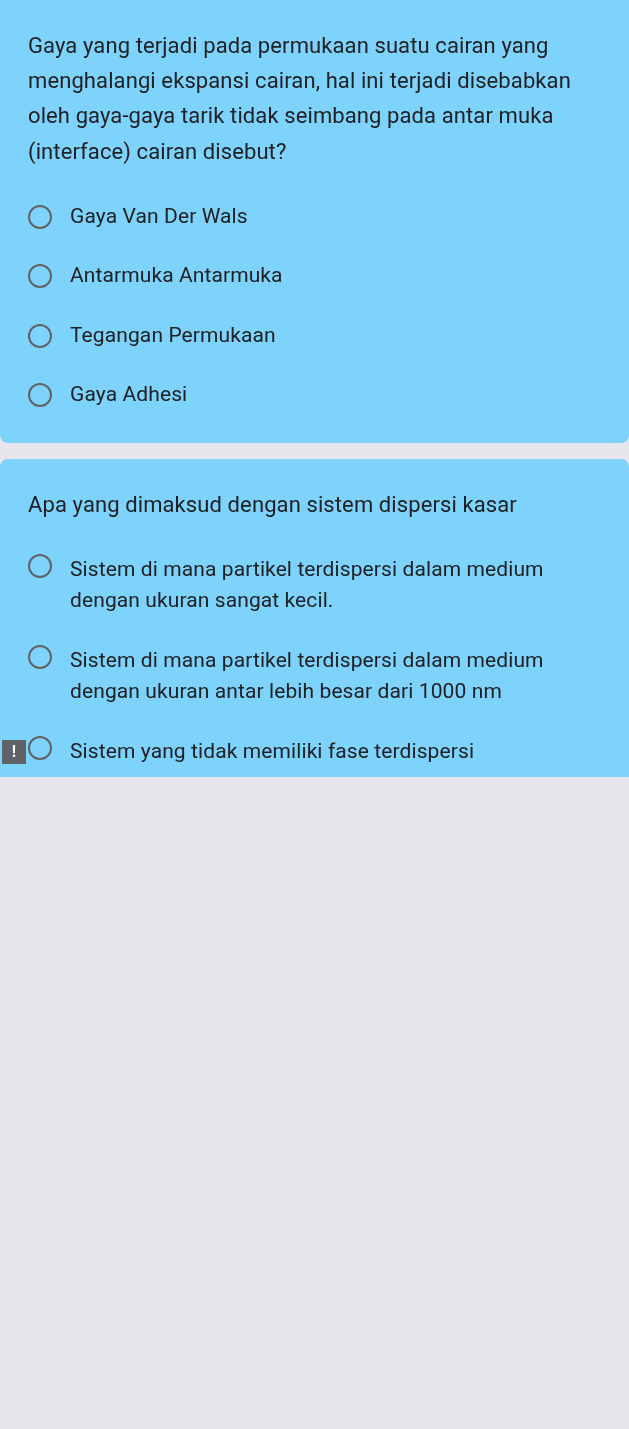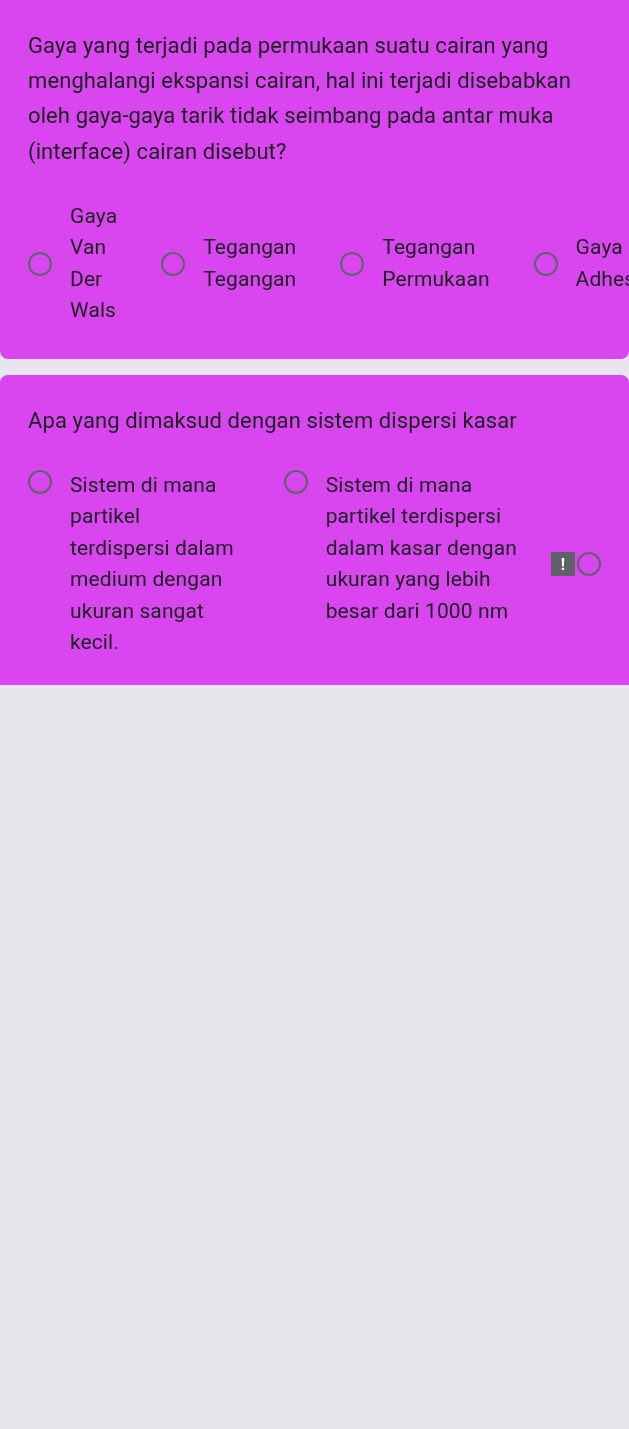--- a/index.html
+++ b/index.html
@@ -7,36 +7,36 @@
     padding: 0;
     box-sizing: border-box;
   }
   body {
     font-family: 'Roboto', Arial, sans-serif;
     background-color: #e8e5ed;
     width: 629px;
     color: #202124;
   }
   .card {
-    background-color: #d946ef;
+    background-color: #7dd3fc;
     border-radius: 8px;
     padding: 28px 28px 32px 28px;
     margin-bottom: 16px;
   }
   .question-text {
     font-size: 22px;
     line-height: 1.6;
     color: #202124;
     margin-bottom: 32px;
     letter-spacing: 0.1px;
   }
   .options {
     display: flex;
-    flex-direction: row;
-    gap: 44px;
+    flex-direction: column;
+    gap: 28px;
   }
   .option {
     display: flex;
     align-items: center;
     gap: 18px;
     cursor: pointer;
   }
   .option.multiline {
     align-items: flex-start;
   }
@@ -62,21 +62,21 @@
     align-items: center;
     justify-content: center;
     color: #ffffff;
     font-size: 16px;
     font-weight: bold;
     flex-shrink: 0;
     align-self: center;
   }
   .last-card {
     border-radius: 8px 8px 0 0;
-    padding-bottom: 26px;
+    padding-bottom: 10px;
     margin-bottom: 0;
   }
   .first-card {
     border-radius: 0 0 8px 8px;
     padding-top: 28px;
   }
   .last-row {
     display: flex;
     align-items: center;
   }
@@ -100,21 +100,21 @@
 
 <div class="card first-card">
   <div class="question-text">Gaya yang terjadi pada permukaan suatu cairan yang menghalangi ekspansi cairan, hal ini terjadi disebabkan oleh gaya-gaya tarik tidak seimbang pada antar muka (interface) cairan disebut?</div>
   <div class="options">
     <div class="option">
       <div class="radio"></div>
       <div class="option-label">Gaya Van Der Wals</div>
     </div>
     <div class="option">
       <div class="radio"></div>
-      <div class="option-label">Tegangan Tegangan</div>
+      <div class="option-label">Antarmuka Antarmuka</div>
     </div>
     <div class="option">
       <div class="radio"></div>
       <div class="option-label">Tegangan Permukaan</div>
     </div>
     <div class="option">
       <div class="radio"></div>
       <div class="option-label">Gaya Adhesi</div>
     </div>
   </div>
@@ -122,24 +122,25 @@
 
 <div class="card last-card">
   <div class="question-text">Apa yang dimaksud dengan sistem dispersi kasar</div>
   <div class="options">
     <div class="option multiline">
       <div class="radio"></div>
       <div class="option-label">Sistem di mana partikel terdispersi dalam medium dengan ukuran sangat kecil.</div>
     </div>
     <div class="option multiline">
       <div class="radio"></div>
-      <div class="option-label">Sistem di mana partikel terdispersi dalam kasar dengan ukuran yang lebih besar dari 1000 nm</div>
+      <div class="option-label">Sistem di mana partikel terdispersi dalam medium dengan ukuran antar lebih besar dari 1000 nm</div>
     </div>
     <div class="last-row">
       <div class="alert-col">
         <div class="alert-icon">!</div>
       </div>
       <div class="option multiline last-option-wrapper">
         <div class="radio"></div>
+        <div class="option-label">Sistem yang tidak memiliki fase terdispersi</div>
       </div>
     </div>
   </div>
 </div>
 
 </body></html>

